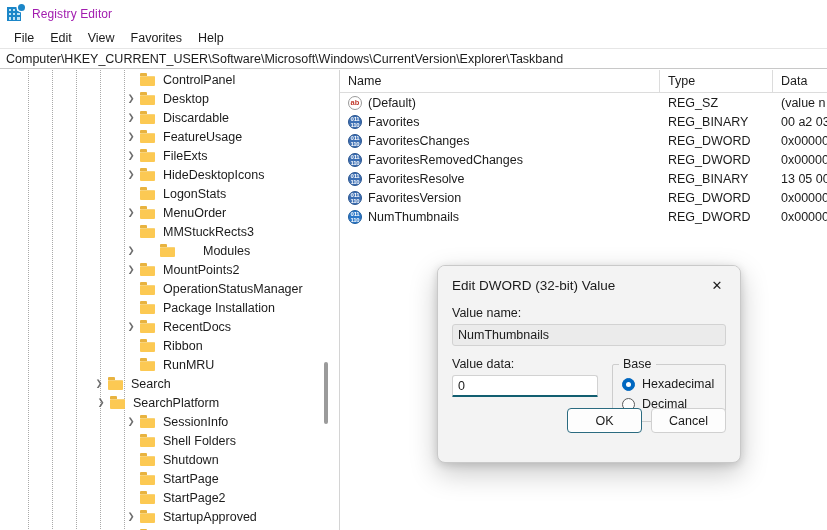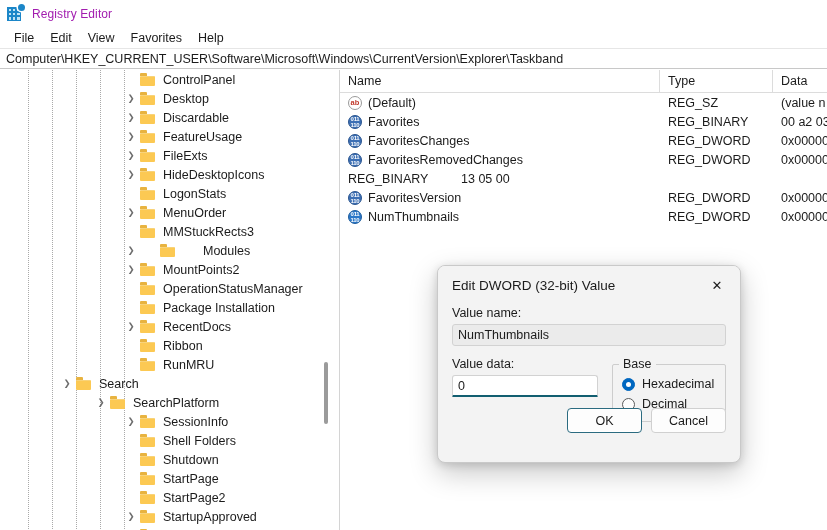--- a/index.html
+++ b/index.html
@@ -414,21 +414,21 @@
           <span class="tree-label">Ribbon</span>
         </div>
         <div class="tree-row" style="padding-left: 122px;">
           <span class="chev empty"></span>
           <span class="folder">
             <span class="tab"></span>
             <span class="body"></span>
           </span>
           <span class="tree-label">RunMRU</span>
         </div>
-        <div class="tree-row" style="padding-left: 58px; align-items: center;">
+        <div class="tree-row" style="padding-left: 90px; align-items: center;">
           <span class="chev"></span>
           <span class="folder">
             <span class="tab"></span>
             <span class="body"></span>
           </span>
           <span class="tree-label">Search</span>
         </div>
         <div class="tree-row" style="padding-left: 92px;">
           <span class="chev"></span>
           <span class="folder">
@@ -540,20 +540,27 @@
             <span class="vicon bin">
               <span>011</span>
               <span>110</span>
             </span>
             <span class="name-text">FavoritesRemovedChanges</span>
           </div>
           <div class="cell-type">REG_DWORD</div>
           <div class="cell-data">0x00000</div>
         </div>
         <div class="list-row">
+          <div class="cell-name">
+            <span class="vicon bin">
+              <span>011</span>
+              <span>110</span>
+            </span>
+            <span class="name-text">FavoritesResolve</span>
+          </div>
           <div class="cell-type">REG_BINARY</div>
           <div class="cell-data">13 05 00</div>
         </div>
         <div class="list-row">
           <div class="cell-name">
             <span class="vicon bin">
               <span>011</span>
               <span>110</span>
             </span>
             <span class="name-text">FavoritesVersion</span>

